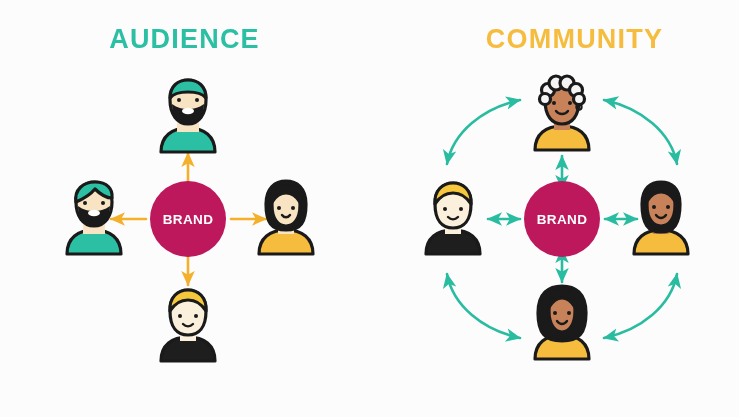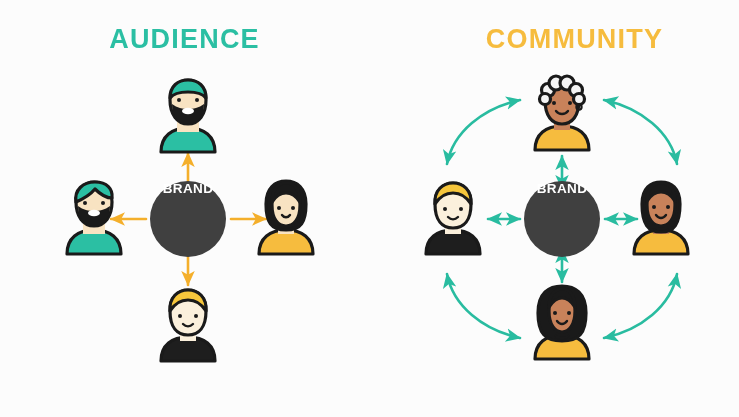--- a/index.html
+++ b/index.html
@@ -24,22 +24,22 @@
     line-height:34px;
     white-space:nowrap;
   }
   #title-audience{color:#2BBFA3;}
   #title-community{color:#F6BC3E;}
 
   .hub{
     position:absolute;
     width:76px;height:76px;
     border-radius:50%;
-    background:#404040;
-    display:flex;align-items:flex-start;justify-content:center;
+    background:#be185d;
+    display:flex;align-items:center;justify-content:center;
   }
   .hub-label{
     color:#FFFFFF;
     font-size:13.5px;
     font-weight:bold;
     letter-spacing:0.4px;
   }
   .node{position:absolute;width:74px;height:78px;}
   .node svg{display:block;width:74px;height:78px;}
   .arrows{position:absolute;left:0;top:0;width:369px;height:417px;pointer-events:none;}

